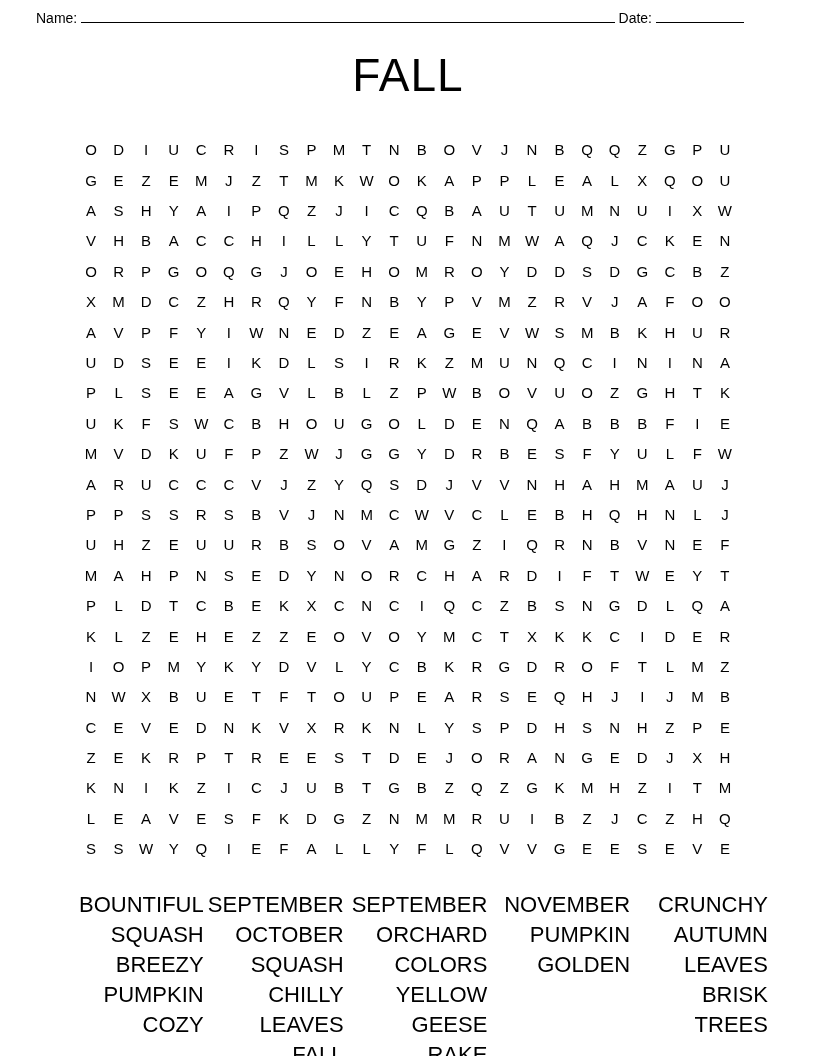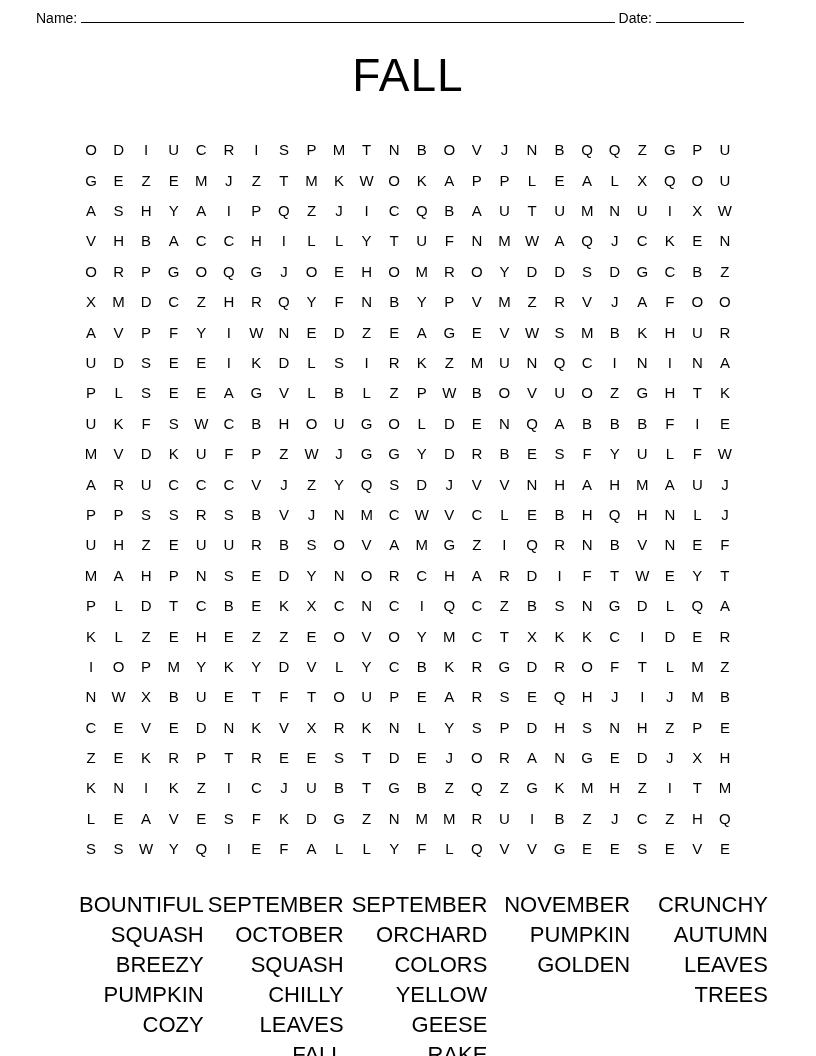--- a/index.html
+++ b/index.html
@@ -774,17 +774,18 @@
       </div>
       <div class="word-col c3">
         <div class="word">NOVEMBER</div>
         <div class="word">PUMPKIN</div>
         <div class="word">GOLDEN</div>
       </div>
       <div class="word-col c4">
         <div class="word">CRUNCHY</div>
         <div class="word">AUTUMN</div>
         <div class="word">LEAVES</div>
+        <div class="word">BRISK</div>
         <div class="word">TREES</div>
       </div>
     </div>
 
 </div>
 
 </body></html>

